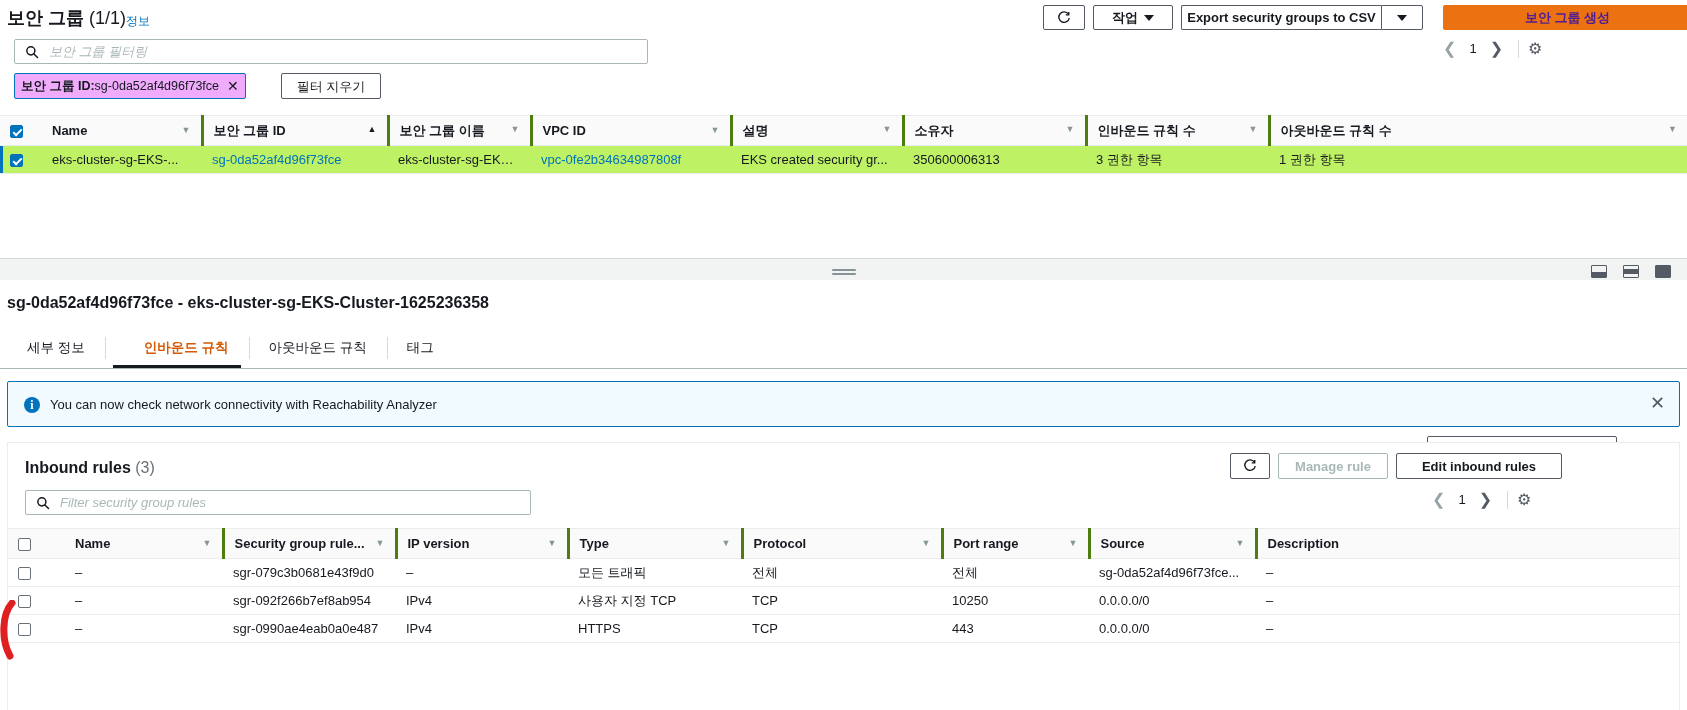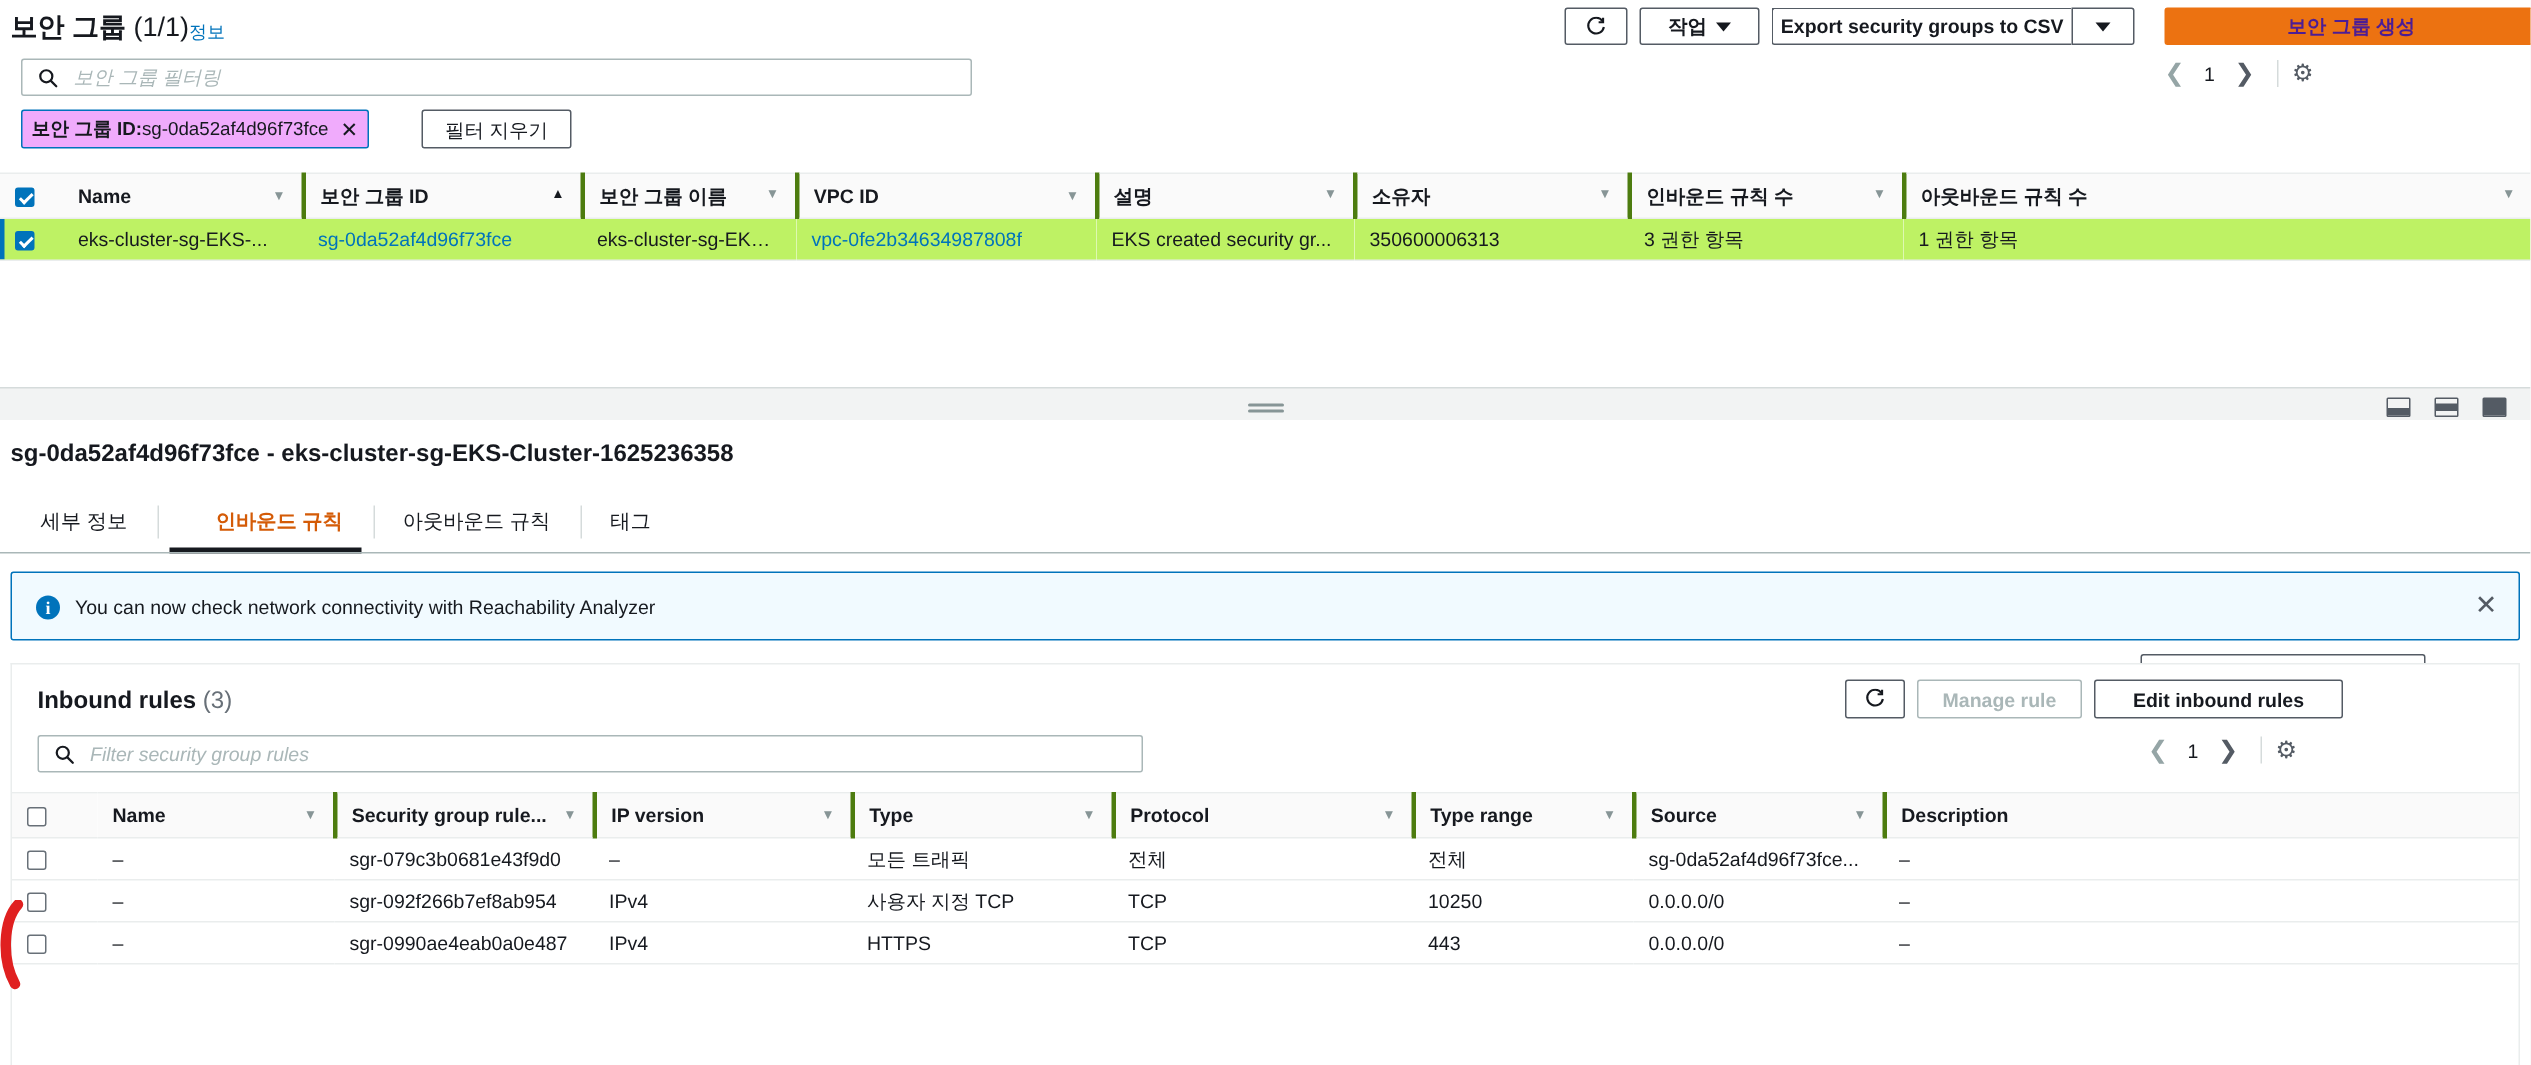--- a/index.html
+++ b/index.html
@@ -111,21 +111,21 @@
   #banner-close { position:absolute; right:14px; top:12px; font-size:18px; color:#545b64; cursor:pointer; line-height:1; }
 
   
   #inbound-card { position:absolute; left:7px; top:162px; width:1673px; height:268px; background:#ffffff; border:1px solid #eaeded; border-bottom:none; }
   #inbound-title { position:absolute; left:17px; top:16px; font-size:16px; font-weight:bold; color:#16191f; }
   #inbound-title .count { font-weight:normal; color:#687078; }
   #ib-refresh { position:absolute; left:1222px; top:10px; width:40px; height:26px; }
   #ib-managetags { position:absolute; left:1270px; top:10px; width:110px; height:26px; }
   #ib-edit { position:absolute; left:1388px; top:10px; width:166px; height:26px; }
 
-  #ib-search { position:absolute; left:17px; top:47px; width:737px; height:25px; border:1px solid #aab7b8; border-radius:2px; background:#fff; display:flex; align-items:center; }
+  #ib-search { position:absolute; left:17px; top:47px; width:506px; height:25px; border:1px solid #aab7b8; border-radius:2px; background:#fff; display:flex; align-items:center; }
   #ib-search .sicon { margin-left:10px; margin-right:8px; color:#687078; }
   #ib-search-input { border:none; outline:none; flex:1; font-family:"Liberation Sans", sans-serif; font-size:13px; font-style:italic; color:#aab7b8; background:transparent; }
   #ib-search-input::placeholder { color:#aab7b8; font-style:italic; }
 
   #ib-pager { position:absolute; left:1418px; top:47px; display:flex; align-items:center; gap:3px; }
 
   #ib-table { position:absolute; left:0; top:85px; width:1671px; }
 
   
   #annot { position:absolute; left:0px; top:600px; width:20px; height:60px; pointer-events:none; }
@@ -348,21 +348,21 @@
           </th>
           <th class="colsep">
             <span>Type</span>
             <span class="sortico">▼</span>
           </th>
           <th class="colsep">
             <span>Protocol</span>
             <span class="sortico">▼</span>
           </th>
           <th class="colsep">
-            <span>Type range</span>
+            <span>Port range</span>
             <span class="sortico">▼</span>
           </th>
           <th class="colsep">
             <span>Source</span>
             <span class="sortico">▼</span>
           </th>
           <th class="colsep">
             <span>Description</span>
           </th>
         </tr>

